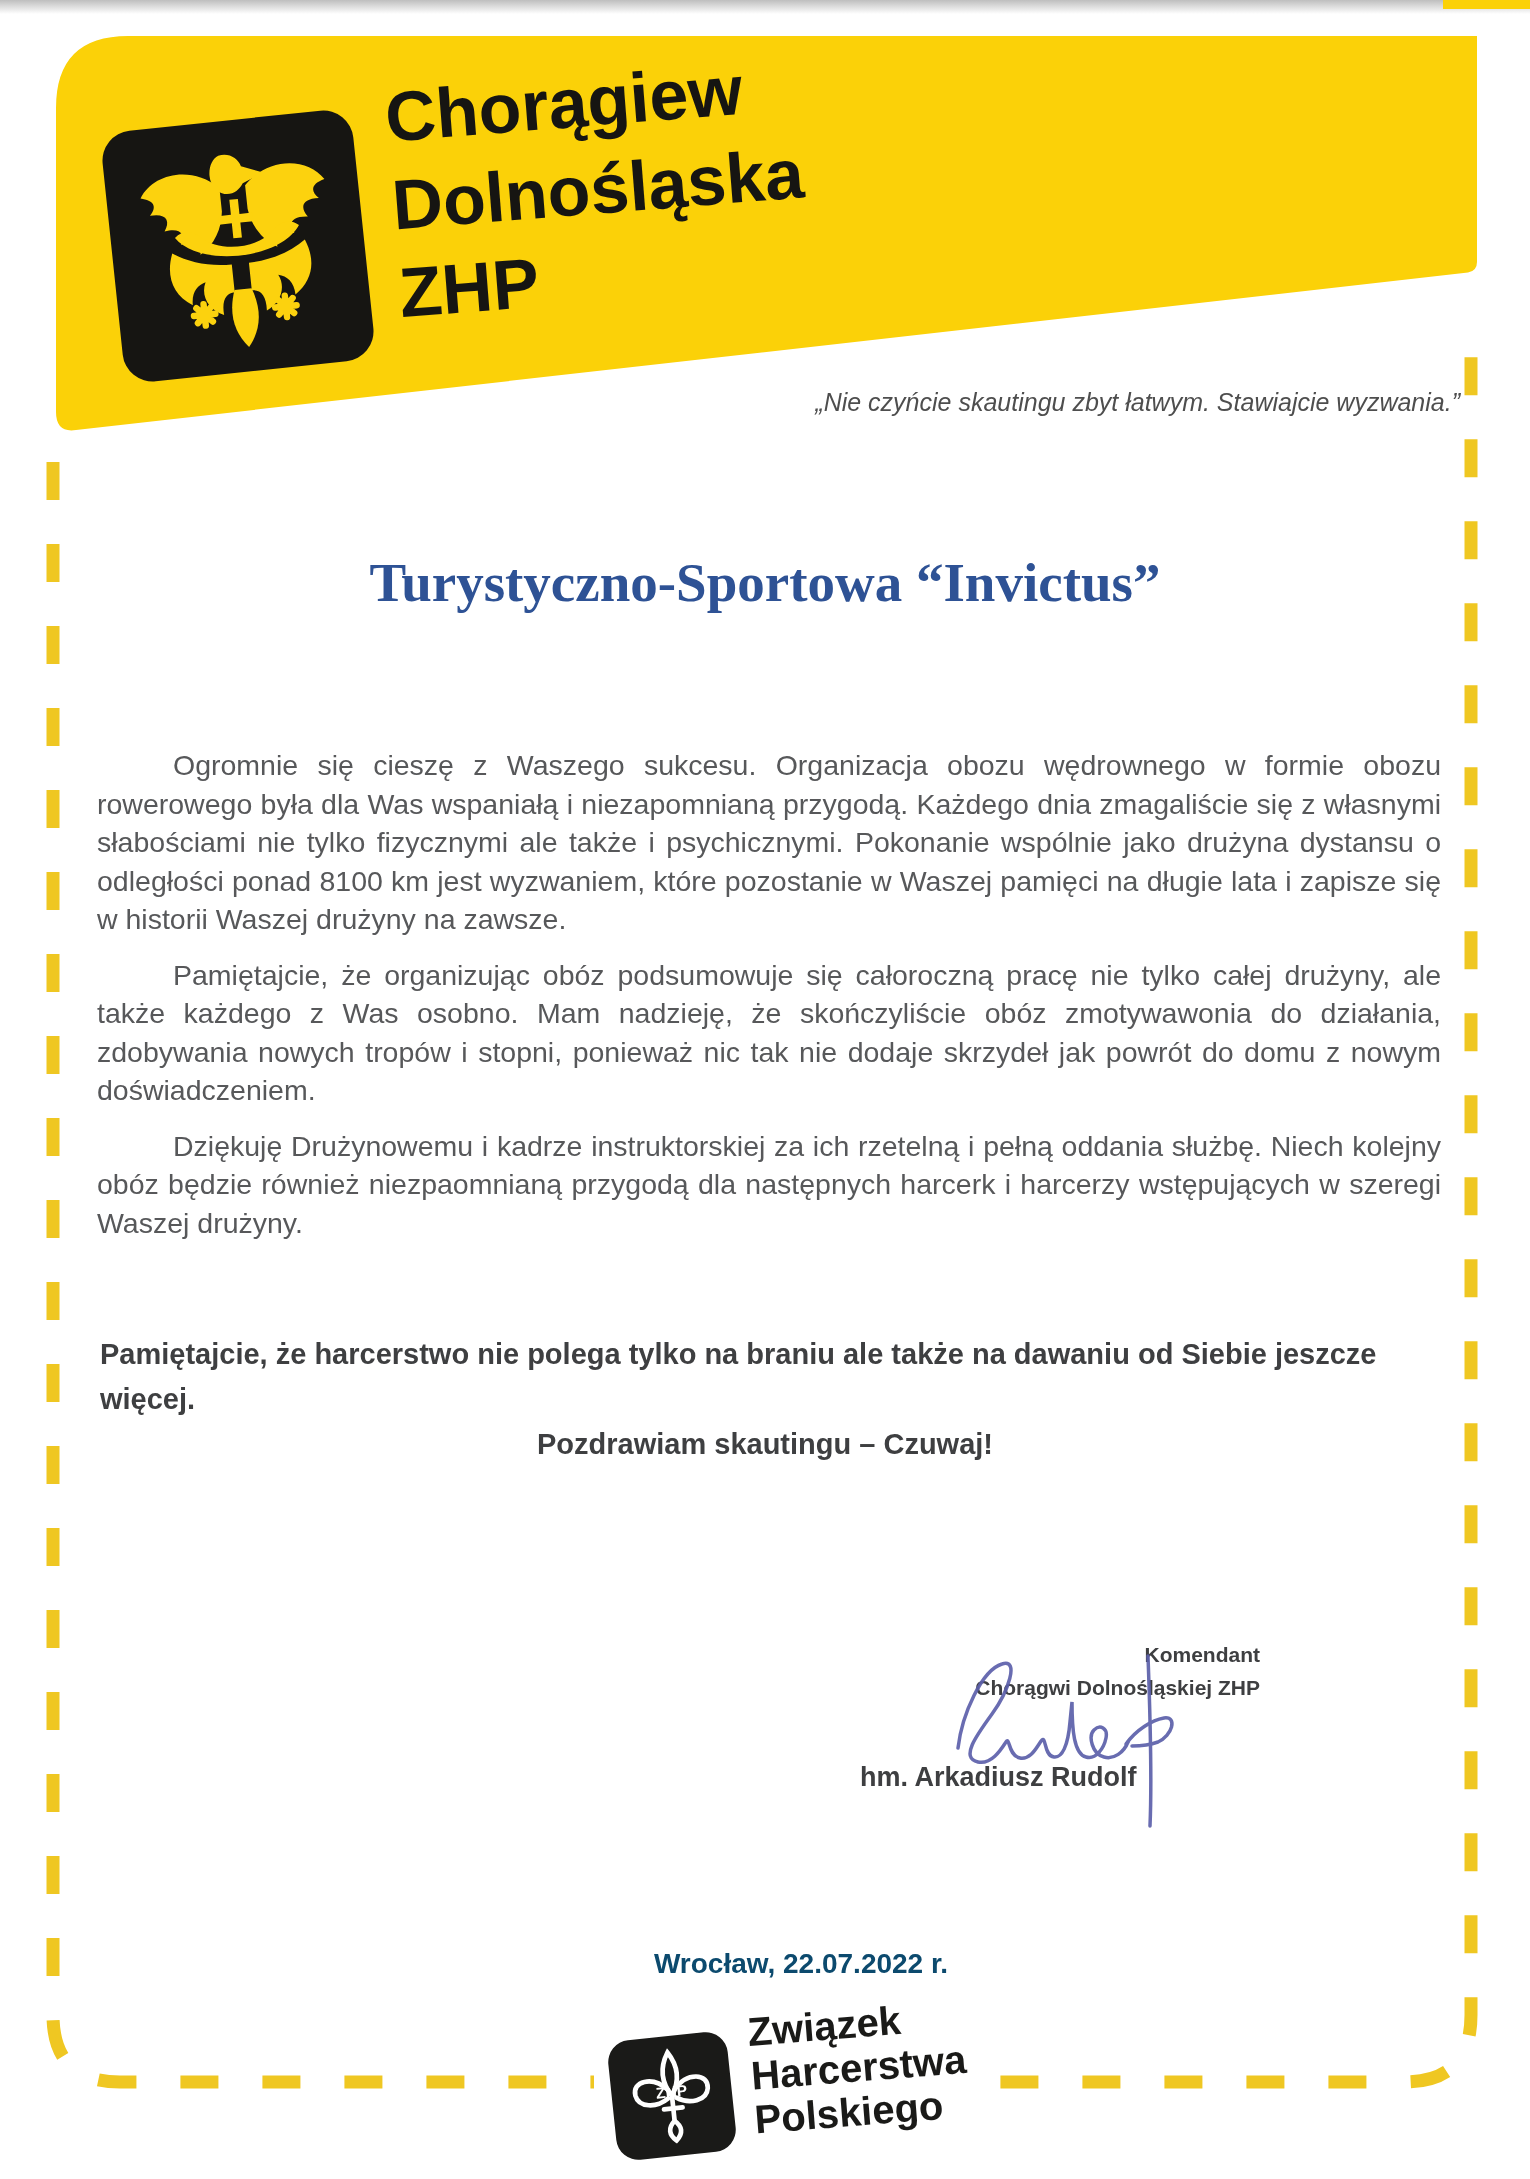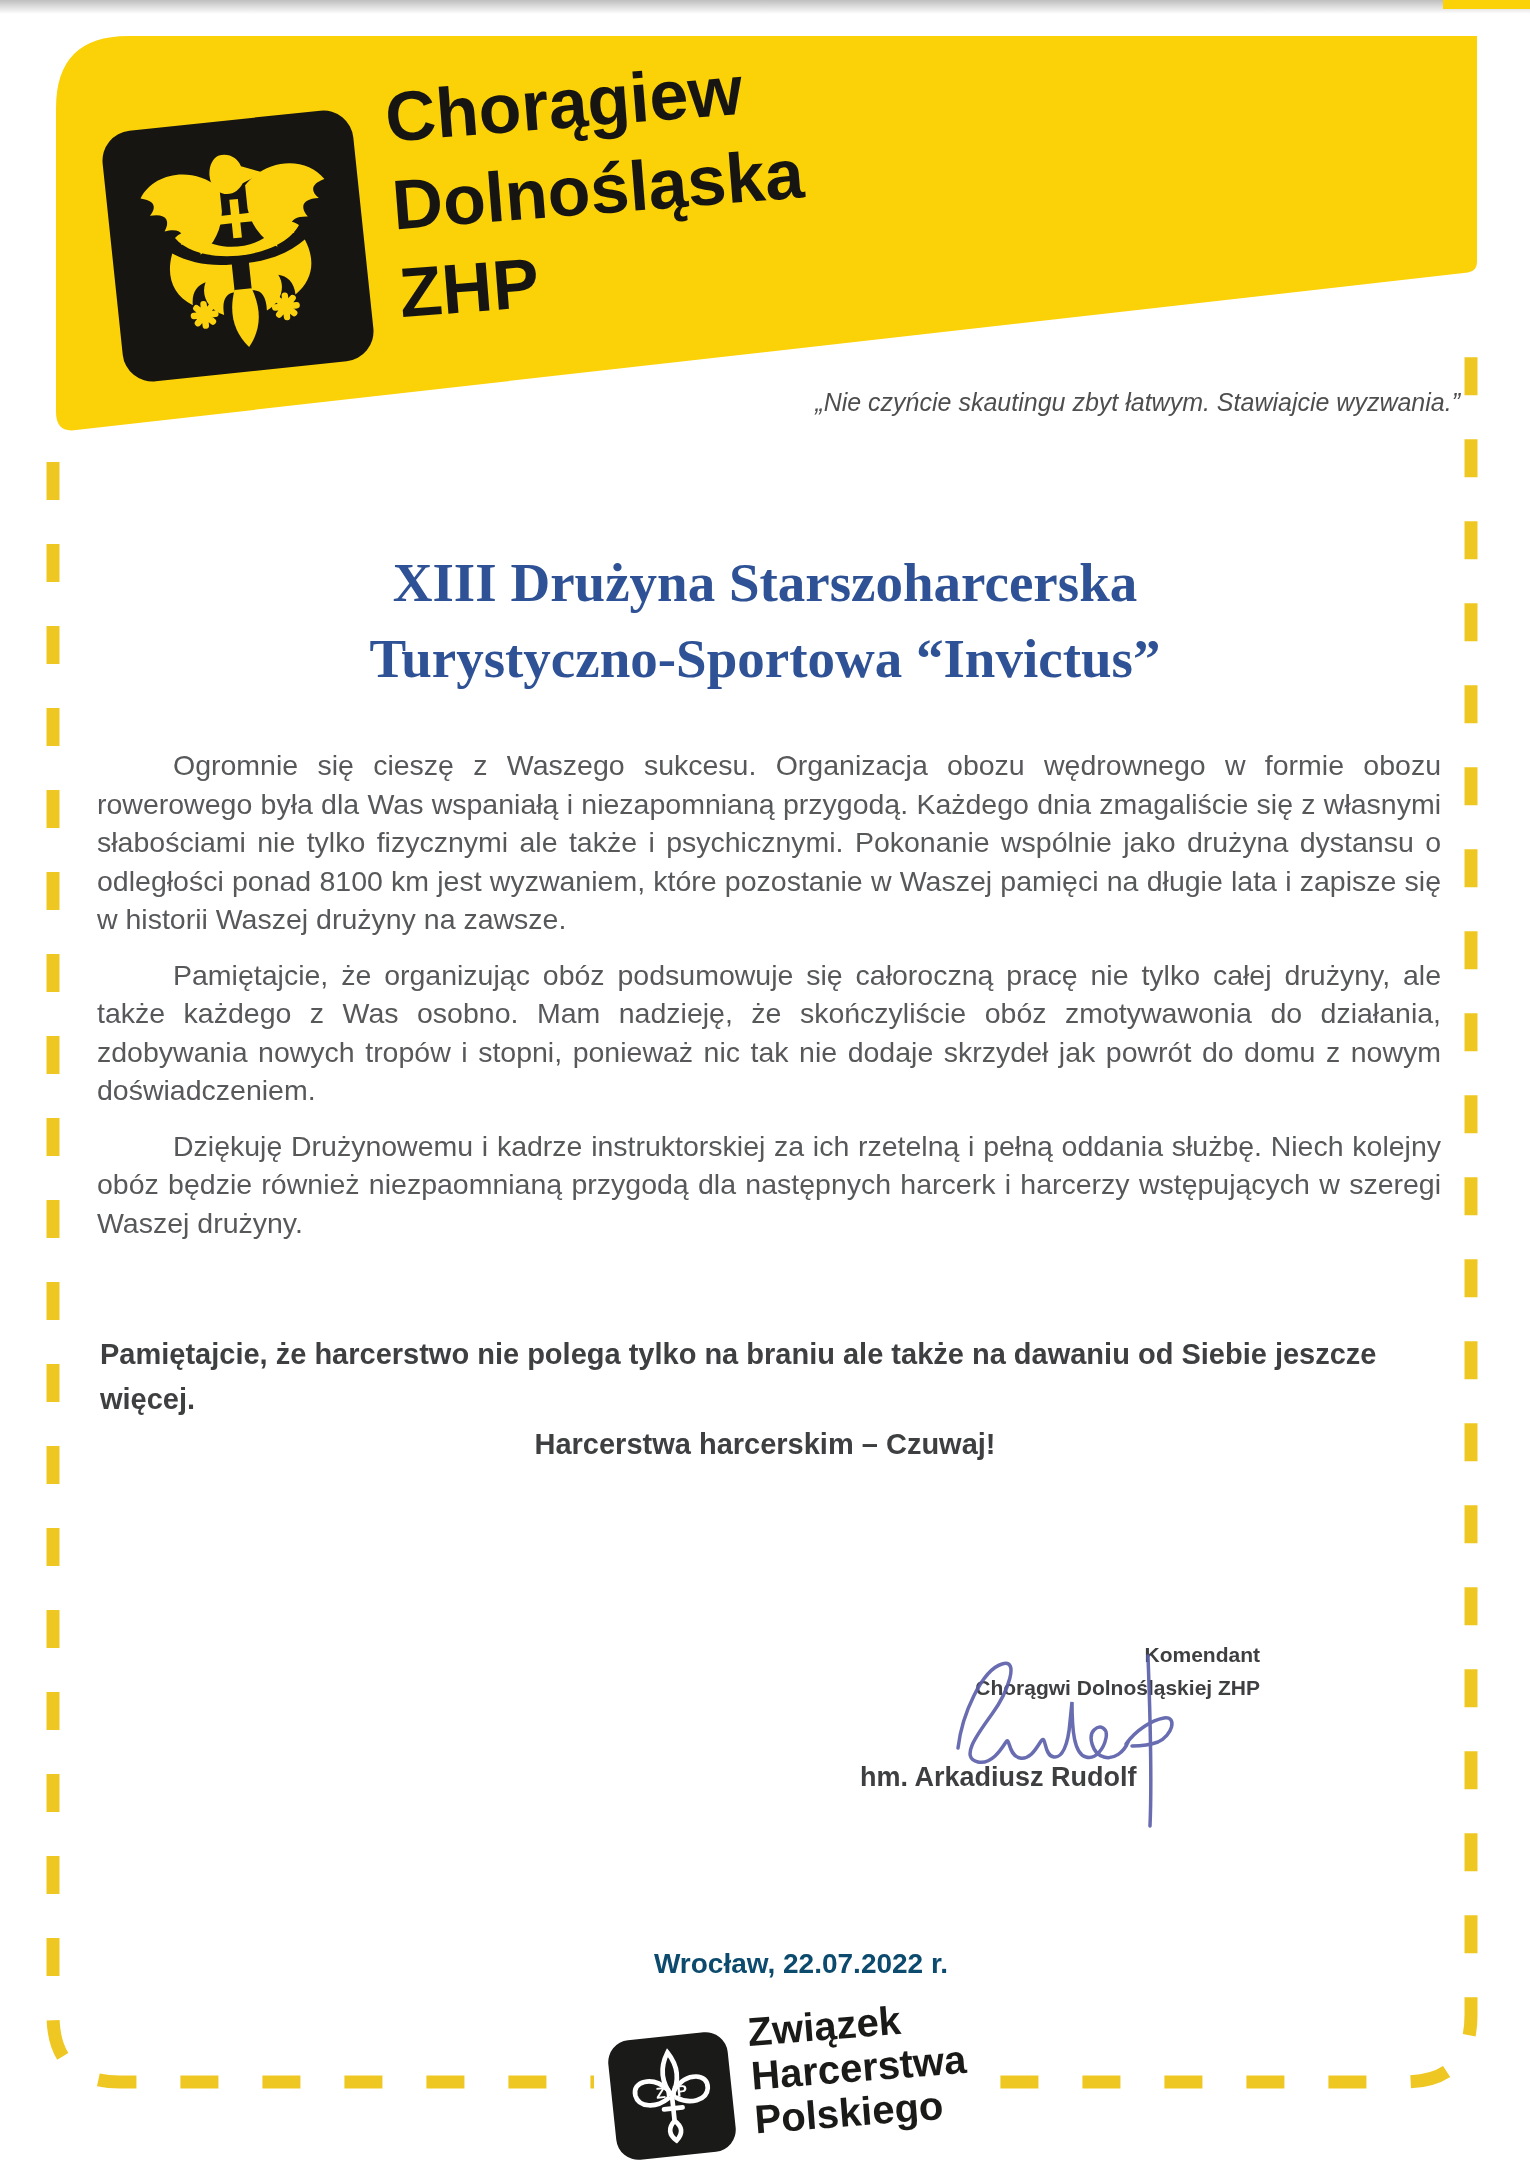--- a/index.html
+++ b/index.html
@@ -120,32 +120,31 @@
     <div>Chorągiew</div>
     <div>Dolnośląska</div>
     <div>ZHP</div>
   </div>
 
   <div id="quote-block" class="abs">
     <div>„Nie czyńcie skautingu zbyt łatwym. Stawiajcie wyzwania.”</div>
   </div>
 
   <div id="doc-title" class="abs">
-    <div>XIII Drużyna Starszoharcerska</div>
     <div>Turystyczno-Sportowa “Invictus”</div>
   </div>
 
   <div id="body-text" class="abs">
     <p>Ogromnie się cieszę z Waszego sukcesu. Organizacja obozu wędrownego w formie obozu rowerowego była dla Was wspaniałą i niezapomnianą przygodą. Każdego dnia zmagaliście się z własnymi słabościami nie tylko fizycznymi ale także i psychicznymi. Pokonanie wspólnie jako drużyna dystansu o odległości ponad 8100 km jest wyzwaniem, które pozostanie w Waszej pamięci na długie lata i zapisze się w historii Waszej drużyny na zawsze.</p>
     <p>Pamiętajcie, że organizując obóz podsumowuje się całoroczną pracę nie tylko całej drużyny, ale także każdego z Was osobno. Mam nadzieję, że skończyliście obóz zmotywawonia do działania, zdobywania nowych tropów i stopni, ponieważ nic tak nie dodaje skrzydeł jak powrót do domu z nowym doświadczeniem.</p>
     <p>Dziękuję Drużynowemu i kadrze instruktorskiej za ich rzetelną i pełną oddania służbę. Niech kolejny obóz będzie również niezpaomnianą przygodą dla następnych harcerk i harcerzy wstępujących w szeregi Waszej drużyny.</p>
   </div>
 
   <div id="emphasis" class="abs">Pamiętajcie, że harcerstwo nie polega tylko na braniu ale także na dawaniu od Siebie jeszcze więcej.</div>
-  <div id="salutation" class="abs">Harcerstwa harcerskim – Czuwaj!</div>
+  <div id="salutation" class="abs">Pozdrawiam skautingu – Czuwaj!</div>
 
   <div id="sig-role" class="abs">
     <div>Komendant</div>
     <div>Chorągwi Dolnośląskiej ZHP</div>
   </div>
   <div id="sig-name" class="abs">hm. Arkadiusz Rudolf</div>
 
   <svg id="signature-svg" class="abs" width="400" height="210" viewBox="0 0 400 210">
     <g fill="none" stroke="#5c60aa" stroke-width="3.5" stroke-linecap="round" opacity="0.92">
       <path d="M 78 118 C 82 84 102 40 122 34 C 140 28 128 62 112 84 C 96 106 80 128 98 132 C 112 135 122 118 126 112 C 130 106 128 126 140 128 C 152 130 158 114 162 110 C 166 106 164 126 174 127 C 182 128 188 116 190 92 L 192 72 C 192 100 194 124 206 127 C 216 130 224 118 226 108 C 228 98 220 94 214 100 C 208 106 212 124 224 127 C 234 130 244 122 248 112"></path>

